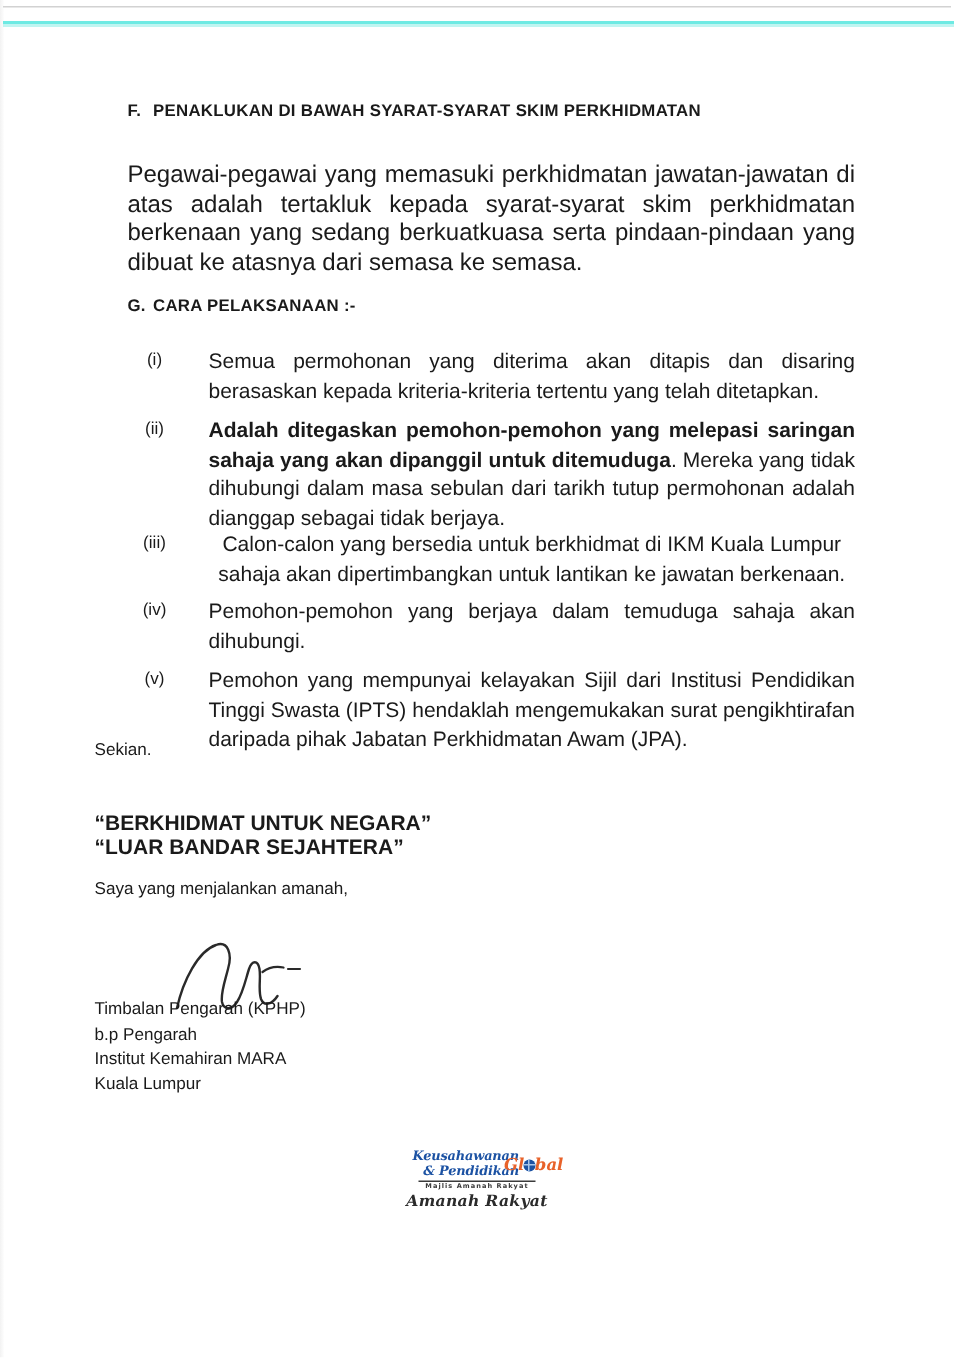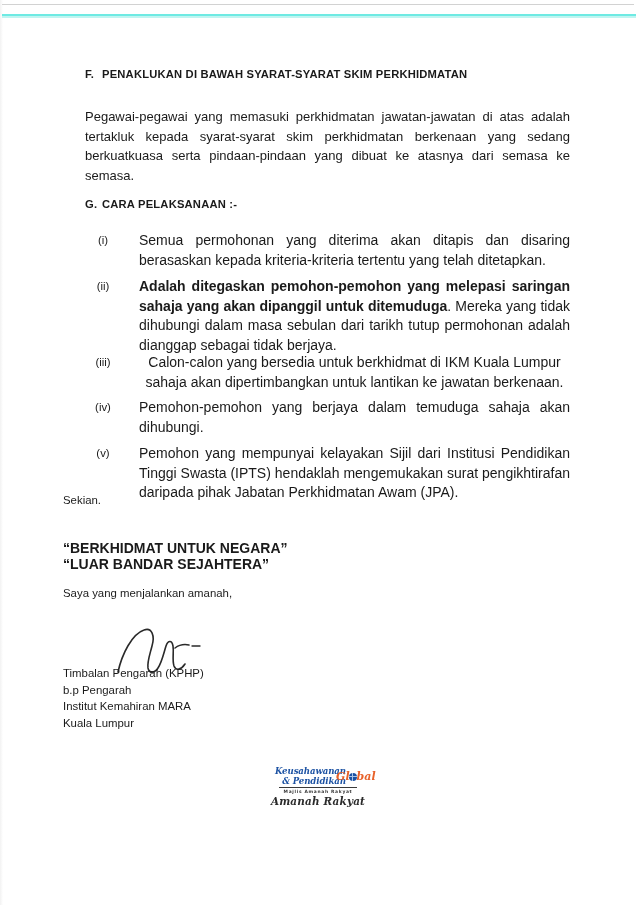--- a/index.html
+++ b/index.html
@@ -69,21 +69,21 @@
     letter-spacing: .2px;
     white-space: nowrap;
   }
   .sec-heading .sec-letter {
     display: inline-block;
     min-width: 17px;
   }
 
   .para {
     position: absolute;
-    font-size: 13px;
+    font-size: 16px;
     line-height: 19.6px;
     text-align: justify;
     text-justify: inter-word;
   }
 
   .list-item {
     position: absolute;
     display: block;
   }
   .list-item .marker {

